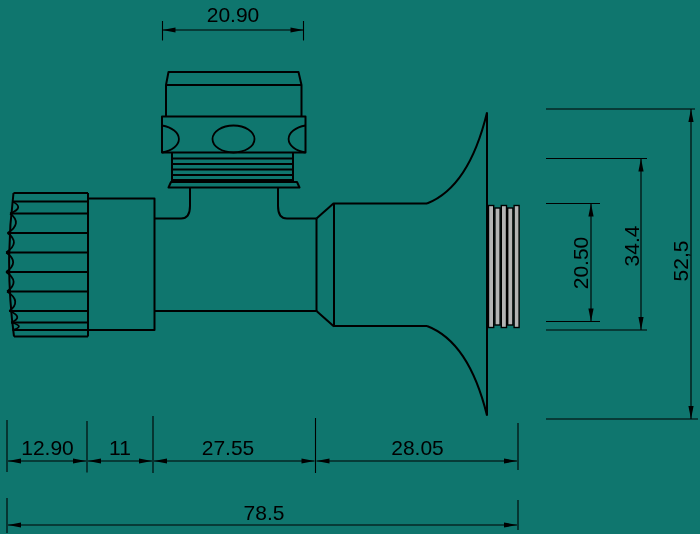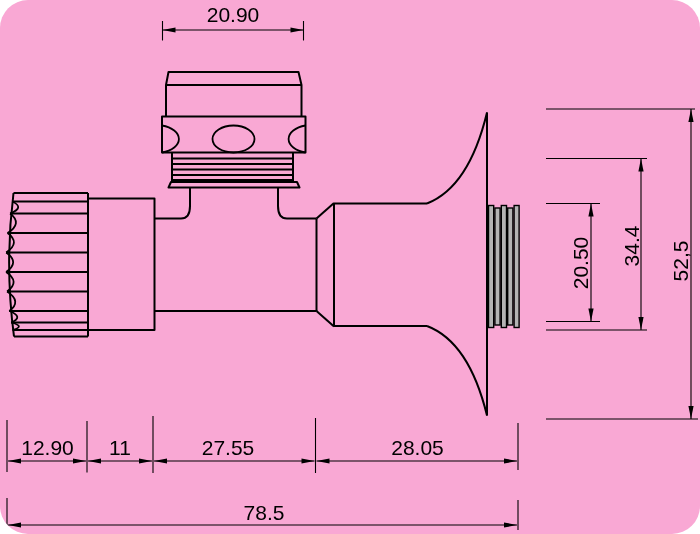--- a/index.html
+++ b/index.html
@@ -1,17 +1,17 @@
 <!DOCTYPE html>
 <html><head>
 <meta charset="utf-8">
 <style>
   html,body{margin:0;padding:0;background:#ffffff;}
-  .stage{position:relative;width:700px;height:534px;background:#f9a8d4;overflow:hidden;
-         font-family:"Liberation Sans", sans-serif;border-radius:28px;}
+  .stage{position:relative;width:700px;height:534px;background:#0f766e;overflow:hidden;
+         font-family:"Liberation Sans", sans-serif;}
   svg{display:block;}
   .outline{fill:none;stroke:#000;stroke-width:2;stroke-linejoin:round;}
   .thin{fill:none;stroke:#000;stroke-width:1.8;}
   .dimline{fill:none;stroke:#000;stroke-width:1.1;}
   .arrow{fill:#000;stroke:none;}
   .dimtext{font-family:"Liberation Sans", sans-serif;font-size:21px;fill:#000;}
   .slat{fill:#b4b4b4;stroke:#000;stroke-width:1.4;}
 </style>
 </head>
 <body>

